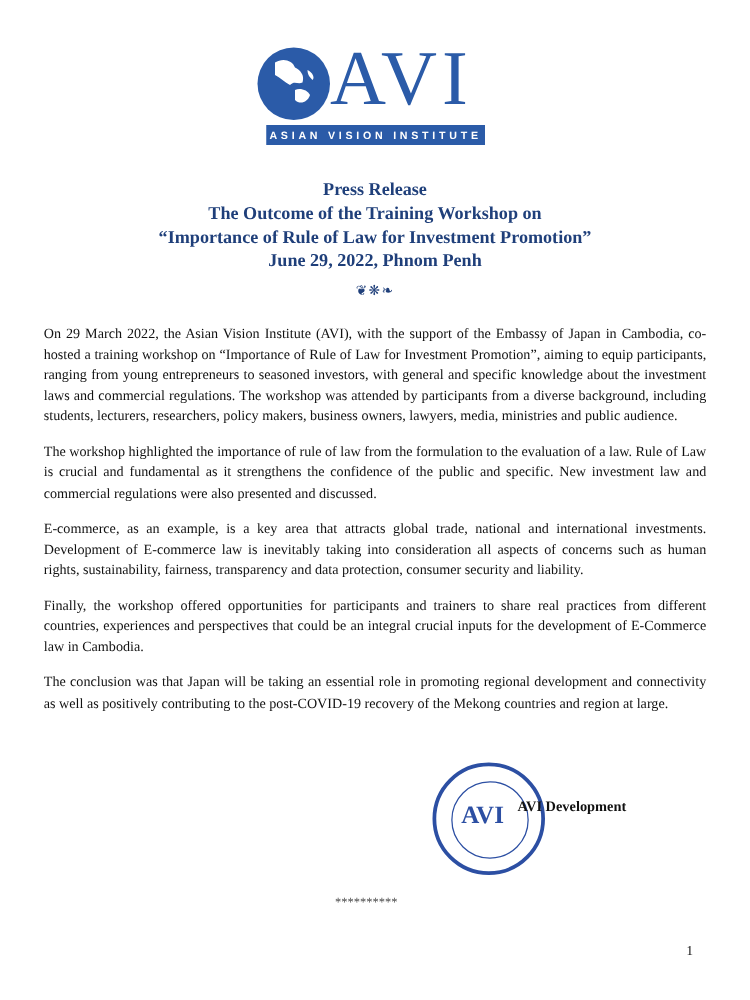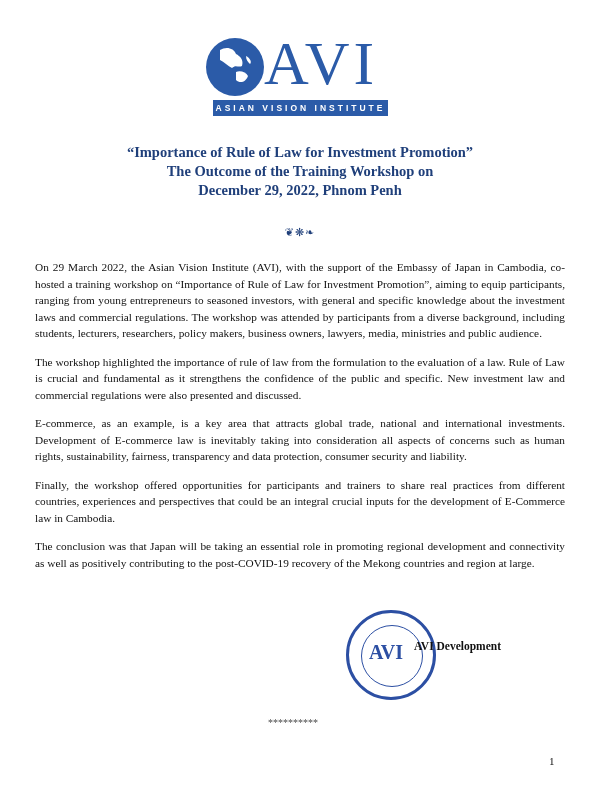--- a/index.html
+++ b/index.html
@@ -28,23 +28,24 @@
       <path d="M14 12 C20 8 28 10 30 16 C34 18 38 22 36 28 C32 30 30 26 26 30 C22 28 18 24 14 22 Z" fill="#ffffff"></path>
       <path d="M30 34 C34 32 40 34 42 38 C40 44 34 46 30 42 Z" fill="#ffffff"></path>
       <path d="M40 18 C44 20 46 24 44 26 C42 24 40 22 40 18 Z" fill="#ffffff"></path>
     </svg>
   </div>
   <div class="logo-letters">AVI</div>
   <div class="logo-band">ASIAN VISION INSTITUTE</div>
 </div>
 
 <div class="heading">
+  <div>Press Release</div>
+  <div>The Outcome of the Training Workshop on</div>
   <div>“Importance of Rule of Law for Investment Promotion”</div>
-  <div>The Outcome of the Training Workshop on</div>
-  <div>December 29, 2022, Phnom Penh</div>
+  <div>June 29, 2022, Phnom Penh</div>
 </div>
 
 <div class="ornament">❦❋❧</div>
 
 <div class="body">
   <p>On 29 March 2022, the Asian Vision Institute (AVI), with the support of the Embassy of Japan in Cambodia, co-hosted a training workshop on “Importance of Rule of Law for Investment Promotion”, aiming to equip participants, ranging from young entrepreneurs to seasoned investors, with general and specific knowledge about the investment laws and commercial regulations. The workshop was attended by participants from a diverse background, including students, lecturers, researchers, policy makers, business owners, lawyers, media, ministries and public audience.</p>
   <p>The workshop highlighted the importance of rule of law from the formulation to the evaluation of a law. Rule of Law is crucial and fundamental as it strengthens the confidence of the public and specific. New investment law and commercial regulations were also presented and discussed.</p>
   <p>E-commerce, as an example, is a key area that attracts global trade, national and international investments. Development of E-commerce law is inevitably taking into consideration all aspects of concerns such as human rights, sustainability, fairness, transparency and data protection, consumer security and liability.</p>
   <p>Finally, the workshop offered opportunities for participants and trainers to share real practices from different countries, experiences and perspectives that could be an integral crucial inputs for the development of E-Commerce law in Cambodia.</p>
   <p>The conclusion was that Japan will be taking an essential role in promoting regional development and connectivity as well as positively contributing to the post-COVID-19 recovery of the Mekong countries and region at large.</p>

